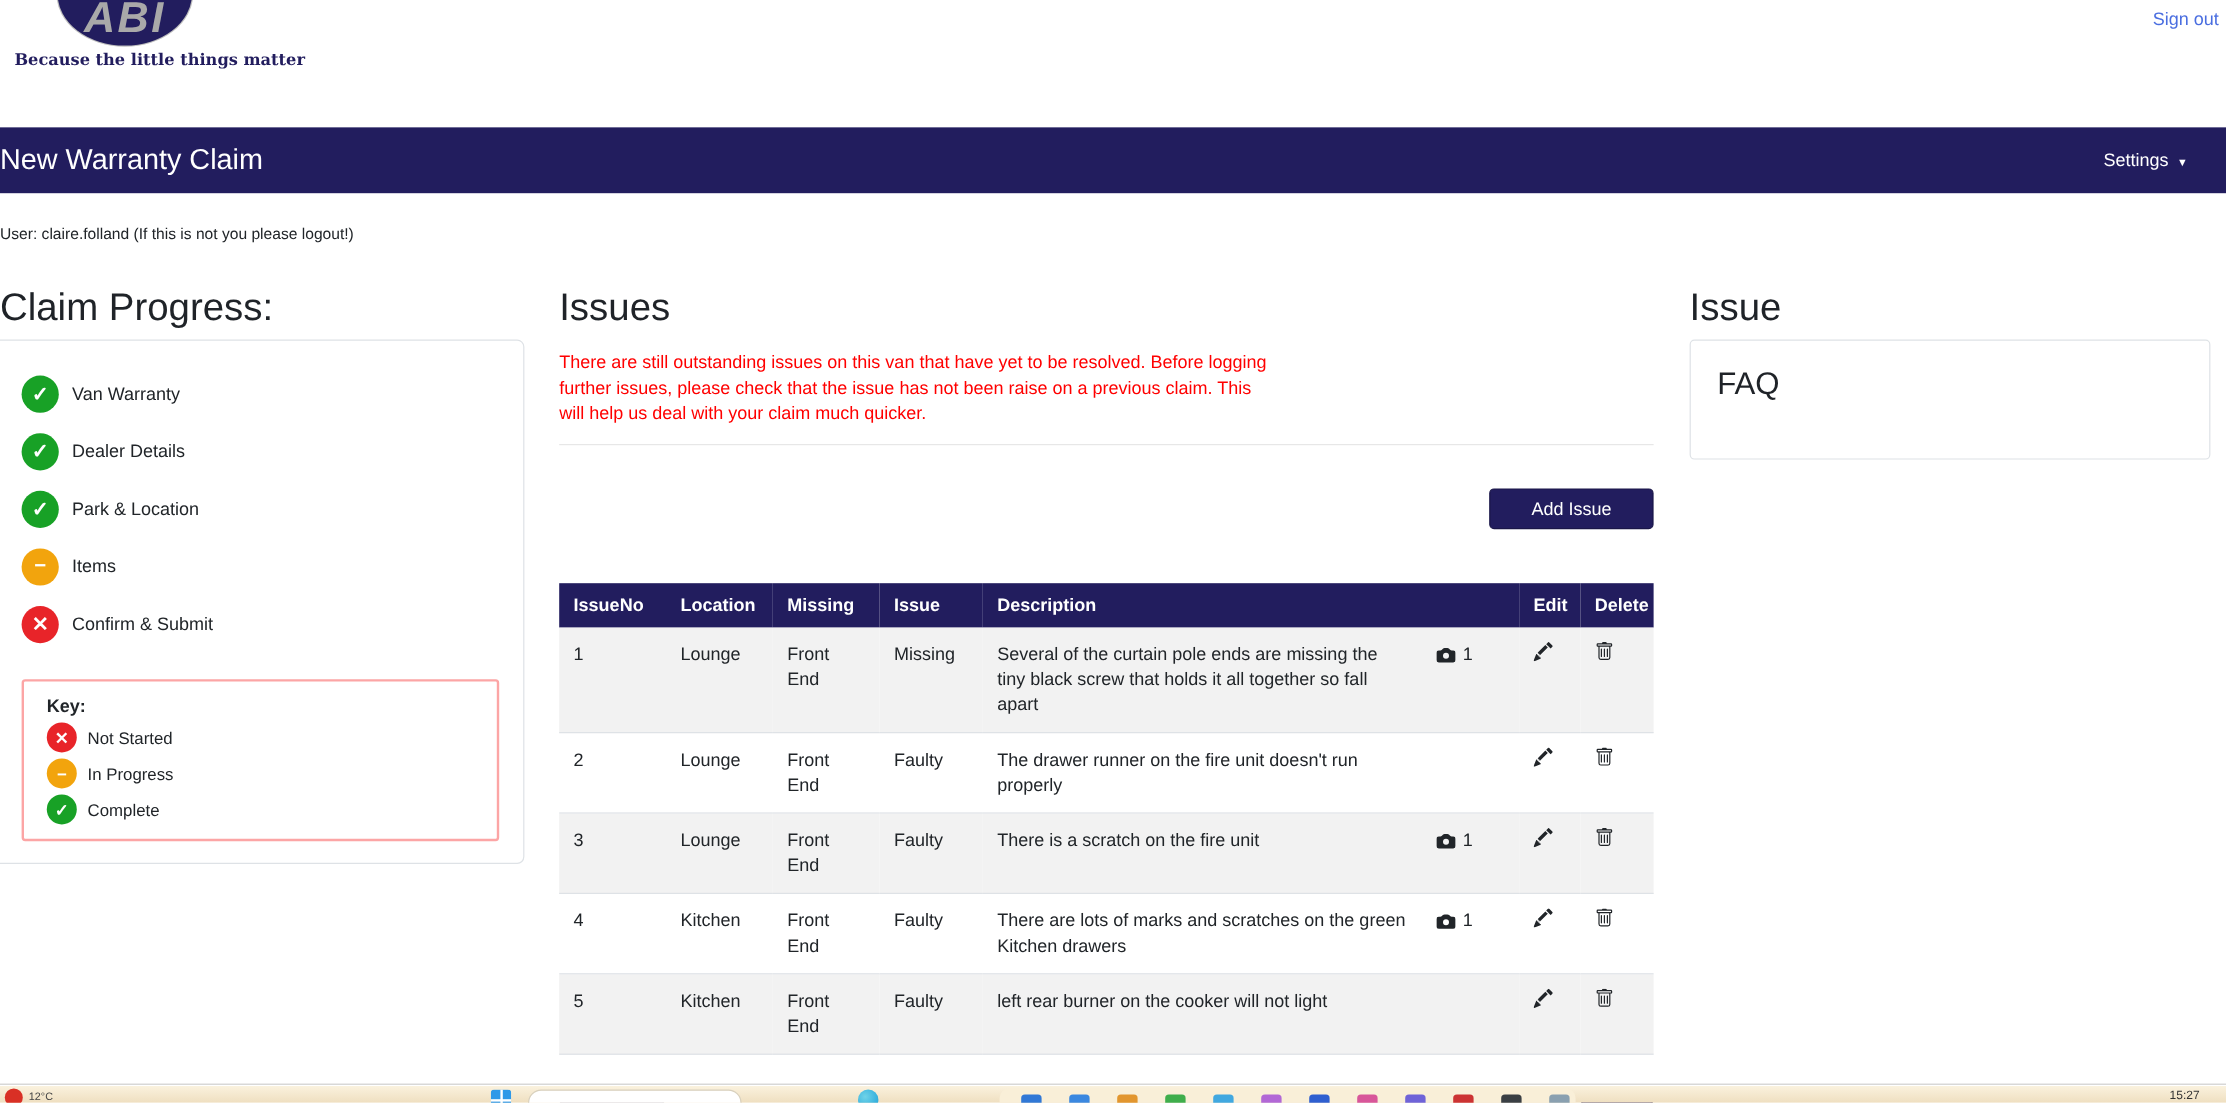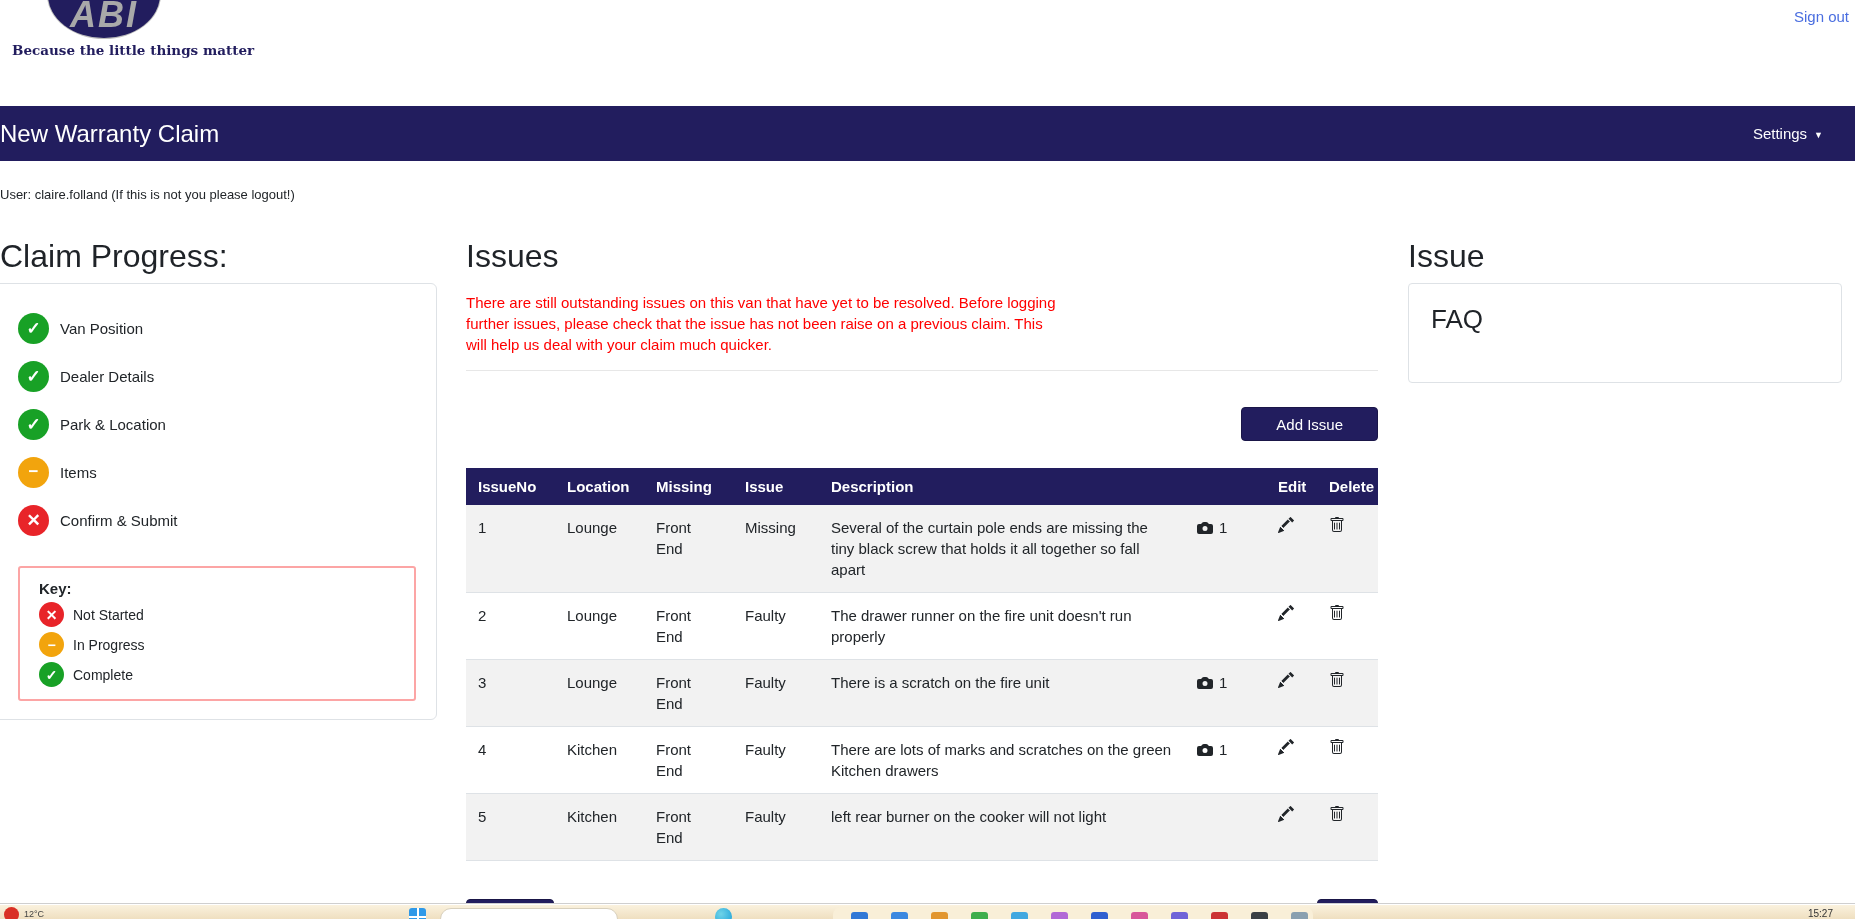--- a/index.html
+++ b/index.html
@@ -50,21 +50,21 @@
   
   .col-mid{flex:0 0 912px;width:912px;margin-left:15px}
   .warn-row{display:flex;margin-top:12px}
   .warning{width:592px;font-size:15px;line-height:21px;color:#ff0000;padding-top:5px}
   .btn{background:#221d5e;color:#fff;border:1px solid #1a1648;border-radius:4px;font-size:15px;
     cursor:pointer;font-family:inherit}
   .btn-show{margin-left:auto;margin-right:33px;height:38px;padding:0 17px;align-self:flex-start}
   hr.sep{border:none;border-top:1px solid #e7e7e7;margin-top:15px}
   .add-row{display:flex;justify-content:flex-end;margin-top:36px}
   .btn-add{height:34px;padding:0 34px}
-  table{margin-top:27px;width:912px;border-collapse:collapse;table-layout:fixed}
+  table{margin-top:45px;width:912px;border-collapse:collapse;table-layout:fixed}
   thead th{background:#221d5e;color:#fff;font-size:15px;font-weight:bold;text-align:left;padding:10px 12px}
   tbody td{font-size:15px;padding:12px 12px;vertical-align:top;line-height:21px}
   tbody tr{border-bottom:1px solid #dee2e6}
   tbody tr:nth-child(odd){background:#f2f2f2}
   .photos{display:flex;align-items:center;gap:6px;white-space:nowrap}
   .icon-btn{background:none;border:none;cursor:pointer;padding:0;line-height:1}
   .nav-btns{display:flex;justify-content:space-between;margin-top:38px}
   .btn-prev,.btn-next{height:35px;padding:0 14px}
 
   
@@ -117,21 +117,21 @@
   <div class="content">
 
     <div class="col-left">
       <h2>Claim Progress:</h2>
       <div class="p-card">
         <div>
   <div class="step">
     <span class="status-badge st-complete">
                 <span class="status-glyph">✓</span>
               </span>
-    <span class="step-label">Van Position</span>
+    <span class="step-label">Van Warranty</span>
   </div>
 
   <div class="step">
     <span class="status-badge st-complete">
                 <span class="status-glyph">✓</span>
               </span>
     <span class="step-label">Dealer Details</span>
   </div>
 
   <div class="step">

